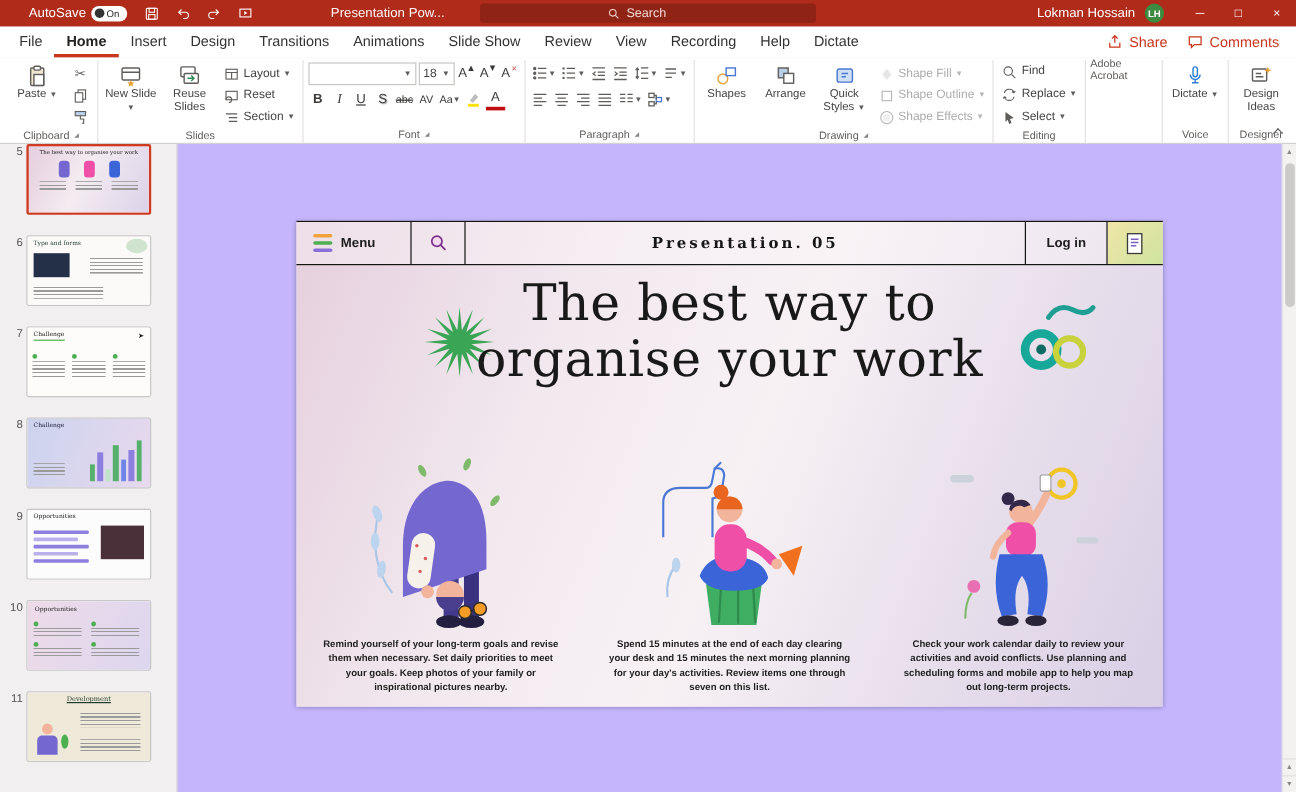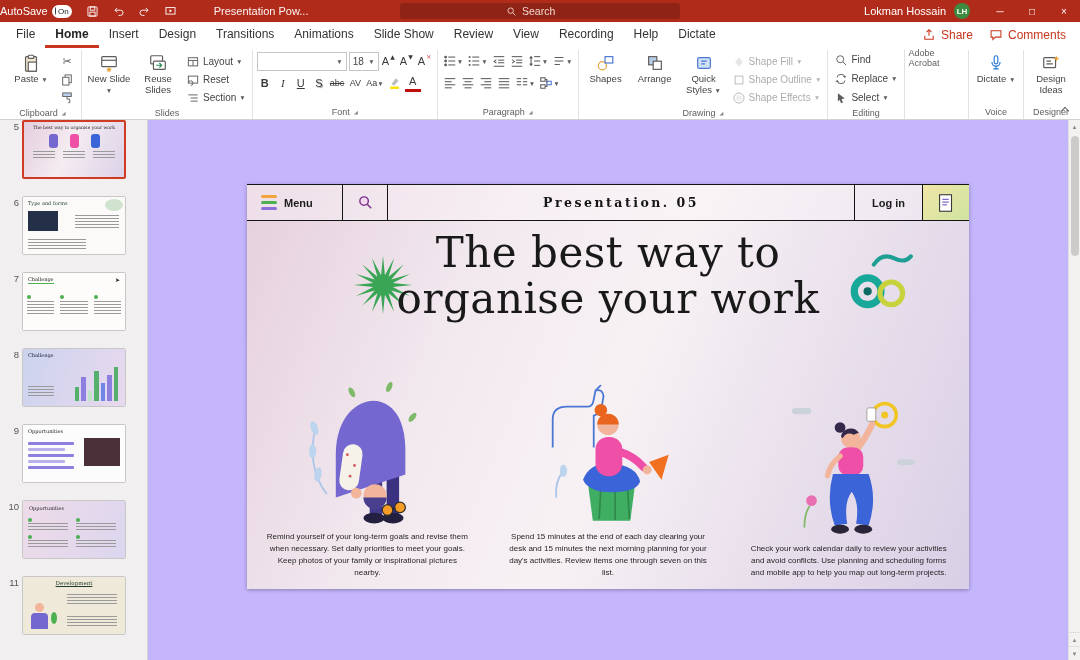--- a/index.html
+++ b/index.html
@@ -1,27 +1,27 @@
 <!DOCTYPE html>
 <html><head>
 <meta charset="utf-8">
 <style>
 *{box-sizing:border-box;margin:0;padding:0}
 html,body{width:1080px;height:660px;overflow:hidden;font-family:"Liberation Sans",sans-serif;background:#e9e7e8}
 .app{width:1080px;height:660px;display:flex;flex-direction:column}
 
 
 .titlebar{height:22px;background:#b12b1b;display:flex;align-items:center;color:#fff;font-size:11px;position:relative;flex:none}
-.tb-left{display:flex;align-items:center;gap:4px;padding-left:0}
+.tb-left{display:flex;align-items:center;gap:4px;padding-left:24px}
 .autosave{display:flex;align-items:center;gap:4px;margin-right:6px}
-.as-pill{width:20px;height:13px;background:#fff;border-radius:7px;display:flex;align-items:center;gap:2px;padding:1px 3px;color:#222;font-size:8px}
+.as-pill{width:30px;height:13px;background:#fff;border-radius:7px;display:flex;align-items:center;gap:2px;padding:1px 3px;color:#222;font-size:8px}
 .as-knob{width:8px;height:8px;border-radius:50%;background:#333}
 .tb-ic{width:22px;height:18px;display:flex;align-items:center;justify-content:center}
 svg.ti{width:13px;height:13px;stroke:#fff;stroke-width:1.4;fill:none}
-.tb-title{margin-left:32px;white-space:nowrap;opacity:.95}
+.tb-title{margin-left:60px;white-space:nowrap;opacity:.95}
 .tb-search{position:absolute;left:50%;top:3px;transform:translateX(-50%);width:280px;height:16px;background:#8f2315;border-radius:3px;display:flex;align-items:center;justify-content:center;gap:5px}
 .tb-search svg{width:11px;height:11px;stroke:#f2d8d2;stroke-width:1.6;fill:none}
 .tb-search input{background:transparent;border:none;outline:none;width:52px;color:#f2d8d2;font-size:10.5px}
 .tb-search input::placeholder{color:#f2d8d2}
 .tb-right{margin-left:auto;display:flex;align-items:center;height:100%}
 .tb-user{margin-right:8px}
 .tb-avatar{width:16px;height:16px;border-radius:50%;background:#3d8b40;color:#fff;font-size:8px;display:flex;align-items:center;justify-content:center;margin-right:14px;font-weight:bold}
 .wbtn{width:32px;height:22px;display:flex;align-items:center;justify-content:center;font-size:10px}
 
 
@@ -132,21 +132,21 @@
 .snav-title{flex:1;display:flex;align-items:center;justify-content:center;font-family:"DejaVu Serif",serif;font-weight:bold;font-size:12.5px;letter-spacing:2.5px;color:#161616}
 .snav-login{width:68px;border-left:1.5px solid #141414;display:flex;align-items:center;justify-content:center;font-size:11px;font-weight:bold;color:#1c1c1c}
 .snav-doc{width:47px;border-left:1.5px solid #141414;display:flex;align-items:center;justify-content:center;background:linear-gradient(135deg,#f0e6a6,#cfe3a0)}
 .snav-doc svg{width:22px;height:22px}
 .stitle{position:absolute;left:0;right:0;top:46px;text-align:center;font-family:"DejaVu Serif",serif;font-weight:normal;font-size:42px;line-height:1.1;color:#191919;letter-spacing:.5px}
 .burst{position:absolute;left:105px;top:70px;width:62px;height:62px}
 .deco-right{position:absolute;right:52px;top:66px;width:72px;height:62px}
 .tips{position:absolute;left:0;right:0;top:148px;bottom:10px;display:flex}
 .tip{flex:1;display:flex;flex-direction:column;align-items:center;justify-content:flex-end}
 .tip svg.figure{width:150px;height:165px;flex:none}
-.tip-text{width:204px;font-size:8px;font-weight:normal;line-height:1.5;text-align:center;color:#1f1f1f;margin-top:4px}
+.tip-text{width:204px;font-size:8px;font-weight:bold;line-height:1.5;text-align:center;color:#1f1f1f;margin-top:4px}
 
 
 .vscroll{width:12px;background:#f3f2f1;border-left:1px solid #e1dfde;display:flex;flex-direction:column;align-items:center;font-size:6px;color:#888}
 .vs-arrow{height:14px;display:flex;align-items:center;justify-content:center;width:100%}
 .vs-thumb{width:8px;height:120px;background:#cdcbca;border-radius:4px;margin-top:2px}
 .vs-spacer{flex:1}
 .vs-nav{height:14px;display:flex;align-items:center;justify-content:center;width:100%;border-top:1px solid #e1dfde}
 </style>
 </head>
 <body>

